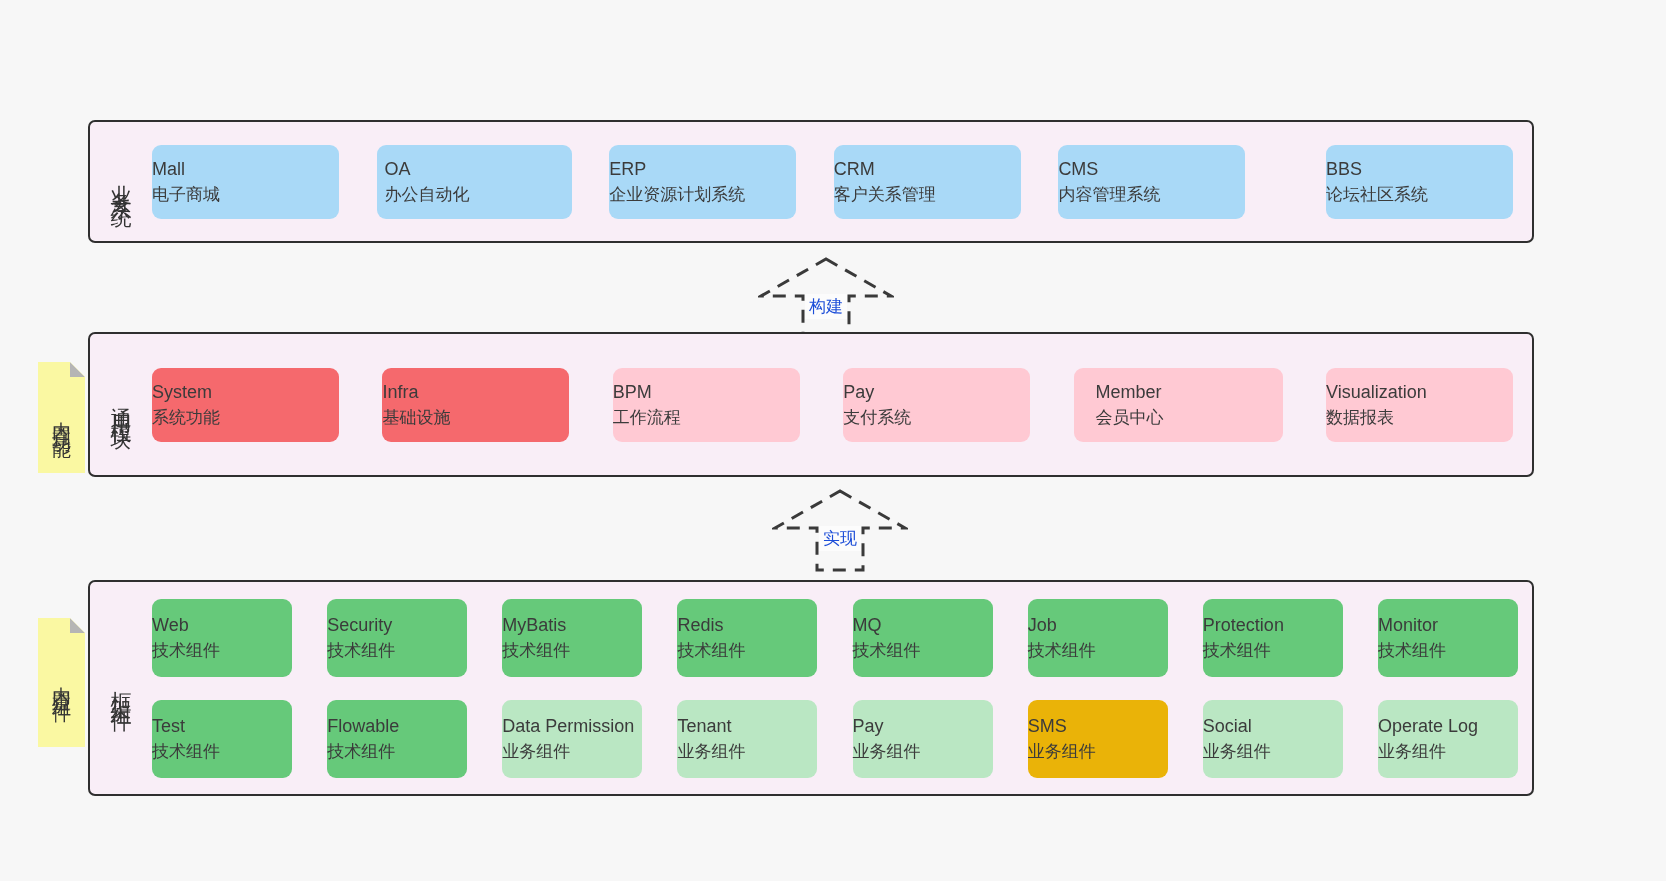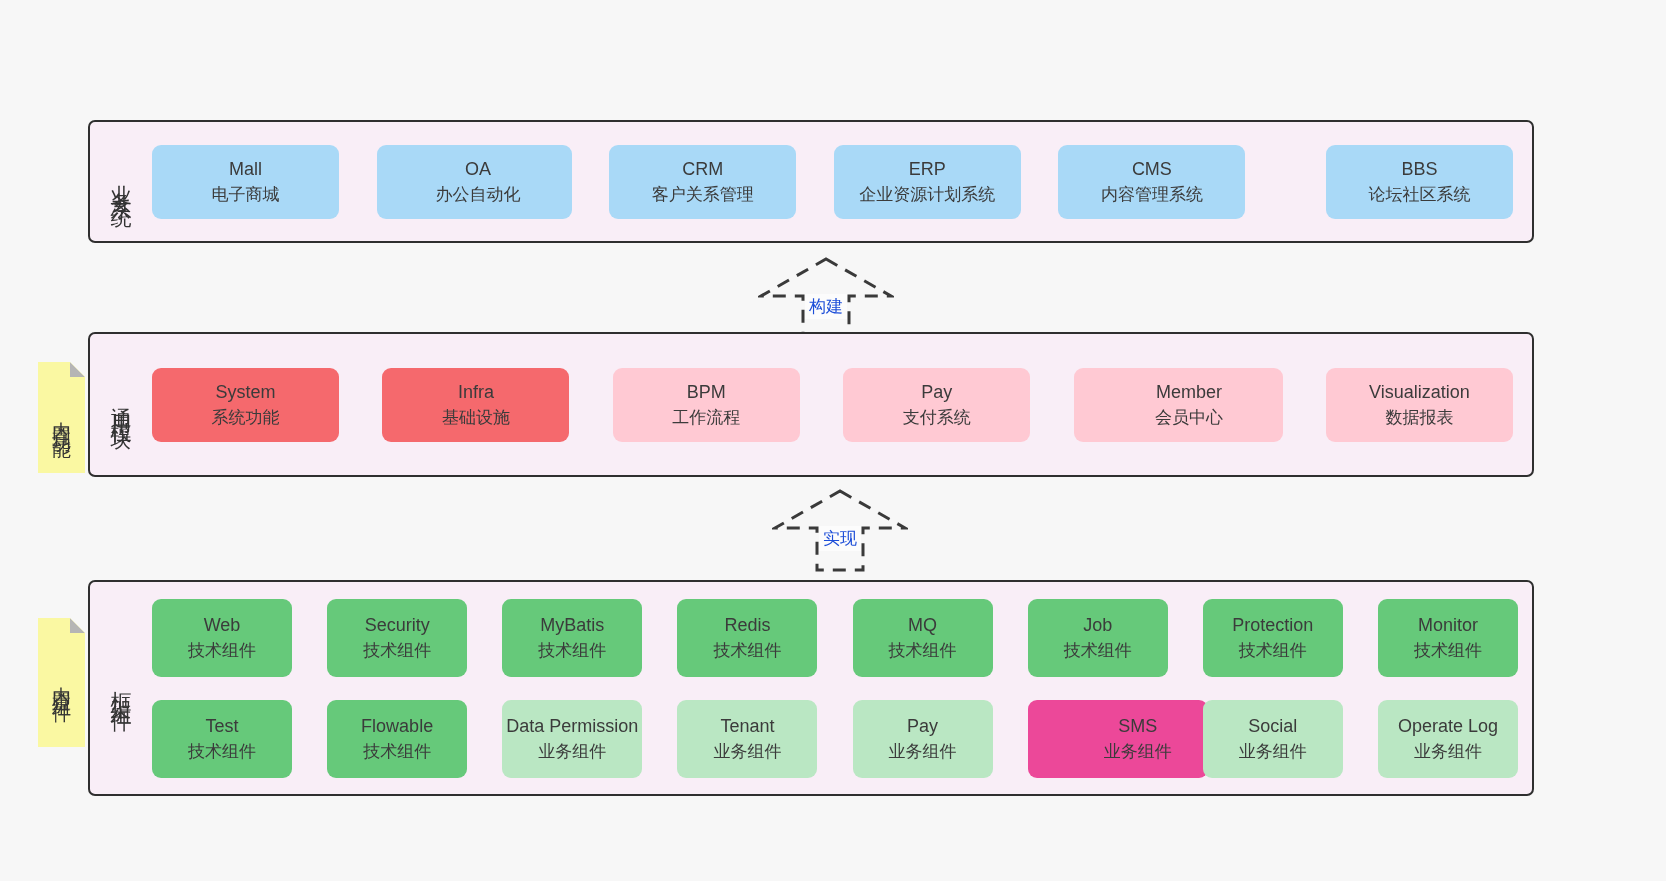--- a/index.html
+++ b/index.html
@@ -58,21 +58,21 @@
     justify-content: space-between;
     align-content: center;
     row-gap: 23px;
     padding-right: 14px;
   }
   
   .box {
     border-radius: 9px;
     display: flex;
     flex-direction: column;
-    align-items: center;
+    align-items: flex-start;
     justify-content: center;
     text-align: center;
     color: #3b3b3b;
     font-size: 18px;
     line-height: 26px;
   }
   .box-area .box { width: 187px; height: 74px; flex: none; }
   .box-grid .box { width: 140px; height: 78px; line-height: 25px; }
   .box .subtitle { font-size: 17px; }
   
@@ -139,26 +139,26 @@
       <div class="box-area">
         <div class="box" style="background: rgb(169, 217, 247);">
           <div class="title">Mall</div>
           <div class="subtitle">电子商城</div>
         </div>
         <div class="box" style="background: rgb(169, 217, 247); padding-left: 8px;">
           <div class="title">OA</div>
           <div class="subtitle">办公自动化</div>
         </div>
         <div class="box" style="background: rgb(169, 217, 247);">
+          <div class="title">ERP</div>
+          <div class="subtitle">企业资源计划系统</div>
+        </div>
+        <div class="box" style="background: rgb(169, 217, 247);">
           <div class="title">CRM</div>
           <div class="subtitle">客户关系管理</div>
-        </div>
-        <div class="box" style="background: rgb(169, 217, 247);">
-          <div class="title">ERP</div>
-          <div class="subtitle">企业资源计划系统</div>
         </div>
         <div class="box" style="background: rgb(169, 217, 247);">
           <div class="title">CMS</div>
           <div class="subtitle">内容管理系统</div>
         </div>
         <div class="box" style="background: rgb(169, 217, 247); margin-left: 43px;">
           <div class="title">BBS</div>
           <div class="subtitle">论坛社区系统</div>
         </div>
       </div>
@@ -247,21 +247,21 @@
           <div class="subtitle">业务组件</div>
         </div>
         <div class="box" style="background: rgb(186, 231, 195);">
           <div class="title">Tenant</div>
           <div class="subtitle">业务组件</div>
         </div>
         <div class="box" style="background: rgb(186, 231, 195);">
           <div class="title">Pay</div>
           <div class="subtitle">业务组件</div>
         </div>
-        <div class="box" style="background: #ec4899; padding-left: 40px;">
+        <div class="box" style="background: #eab308;">
           <div class="title">SMS</div>
           <div class="subtitle">业务组件</div>
         </div>
         <div class="box" style="background: rgb(186, 231, 195);">
           <div class="title">Social</div>
           <div class="subtitle">业务组件</div>
         </div>
         <div class="box" style="background: rgb(186, 231, 195);">
           <div class="title">Operate Log</div>
           <div class="subtitle">业务组件</div>

